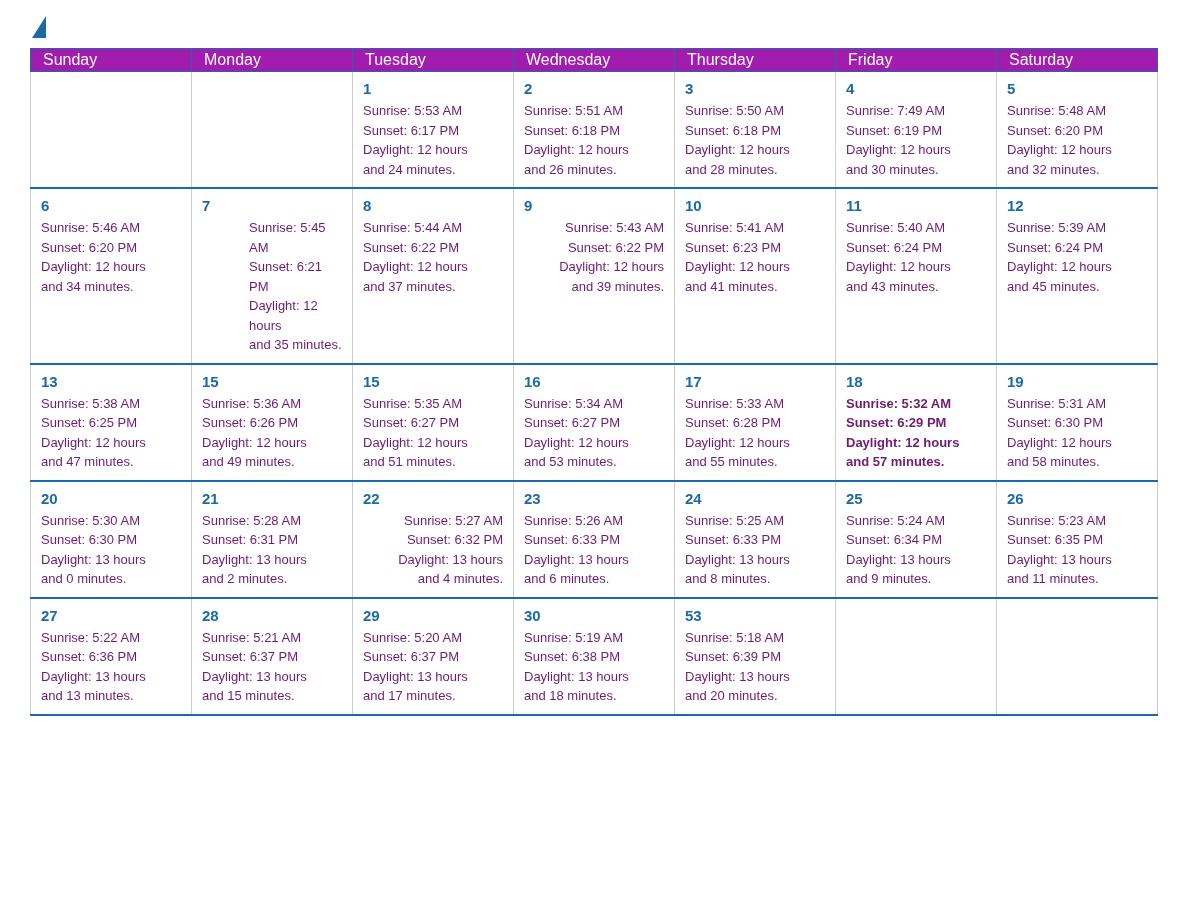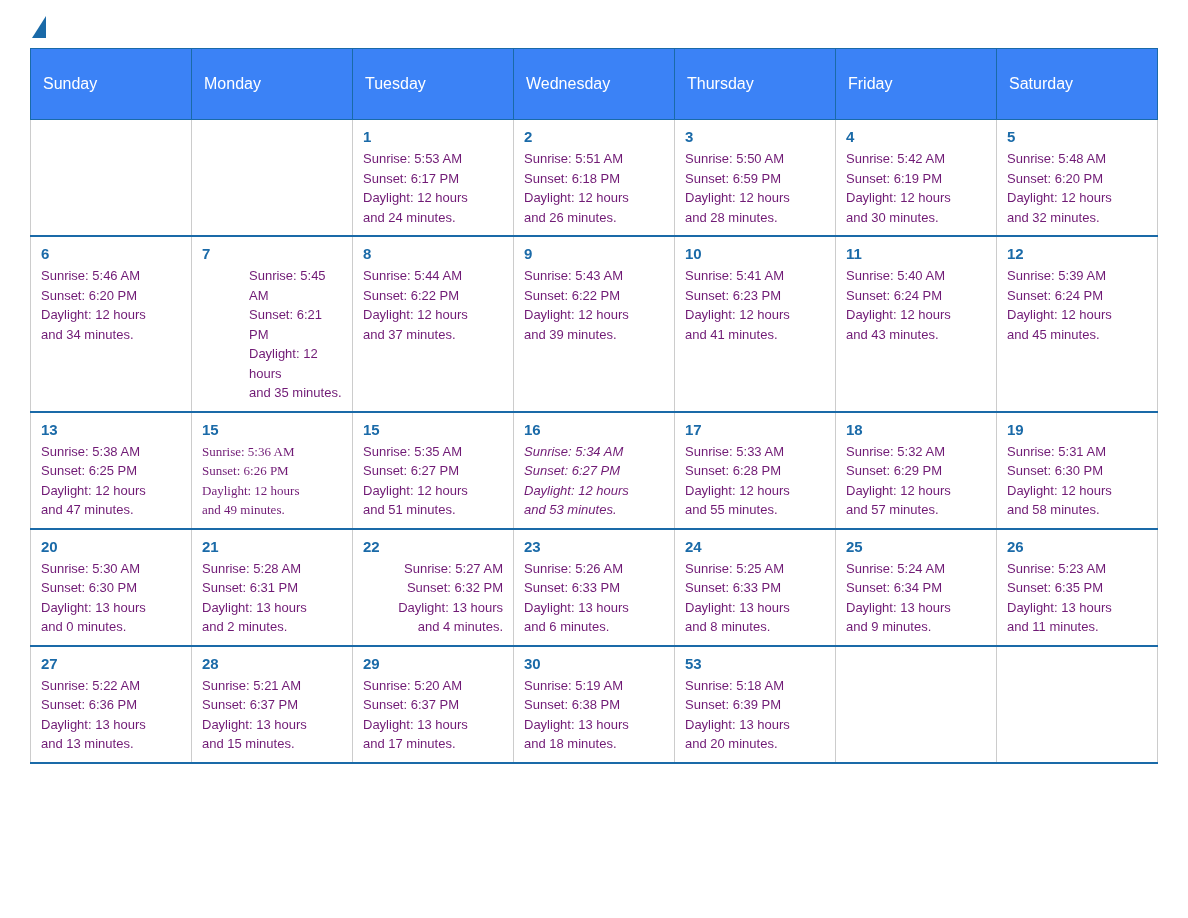--- a/index.html
+++ b/index.html
@@ -48,25 +48,25 @@
       font-size: 20px;
       color: #333;
       margin-top: 4px;
     }
     .calendar-table {
       width: 100%;
       border-collapse: collapse;
       margin-top: 8px;
     }
     .calendar-table thead tr th {
-      background-color: #3b82f6;
+      background-color: #a21caf;
       color: #ffffff;
       font-size: 16px;
       font-weight: normal;
-      padding: 26px 12px;
+      padding: 2px 12px;
       text-align: left;
       border: 1px solid #1a6aa8;
     }
     .calendar-table tbody tr td {
       vertical-align: top;
       padding: 8px 10px;
       border: 1px solid #ccc;
       font-size: 13px;
       color: #222;
       width: calc(100% / 7);
@@ -148,27 +148,27 @@
         <td>
           <span class="day-number">2</span>
           <div class="day-info" style="white-space: pre-line;">Sunrise: 5:51 AM
 Sunset: 6:18 PM
 Daylight: 12 hours
 and 26 minutes.</div>
         </td>
         <td>
           <span class="day-number">3</span>
           <div class="day-info" style="white-space: pre-line;">Sunrise: 5:50 AM
-Sunset: 6:59 PM
+Sunset: 6:18 PM
 Daylight: 12 hours
 and 28 minutes.</div>
         </td>
         <td>
           <span class="day-number">4</span>
-          <div class="day-info" style="white-space: pre-line;">Sunrise: 5:42 AM
+          <div class="day-info" style="white-space: pre-line;">Sunrise: 7:49 AM
 Sunset: 6:19 PM
 Daylight: 12 hours
 and 30 minutes.</div>
         </td>
         <td>
           <span class="day-number">5</span>
           <div class="day-info" style="white-space: pre-line;">Sunrise: 5:48 AM
 Sunset: 6:20 PM
 Daylight: 12 hours
 and 32 minutes.</div>
@@ -191,21 +191,21 @@
         </td>
         <td>
           <span class="day-number">8</span>
           <div class="day-info" style="white-space: pre-line;">Sunrise: 5:44 AM
 Sunset: 6:22 PM
 Daylight: 12 hours
 and 37 minutes.</div>
         </td>
         <td>
           <span class="day-number">9</span>
-          <div class="day-info" style="white-space: pre-line;">Sunrise: 5:43 AM
+          <div class="day-info" style="white-space: pre-line; text-align: right;">Sunrise: 5:43 AM
 Sunset: 6:22 PM
 Daylight: 12 hours
 and 39 minutes.</div>
         </td>
         <td>
           <span class="day-number">10</span>
           <div class="day-info" style="white-space: pre-line;">Sunrise: 5:41 AM
 Sunset: 6:23 PM
 Daylight: 12 hours
 and 41 minutes.</div>
@@ -228,49 +228,49 @@
       <tr>
         <td>
           <span class="day-number">13</span>
           <div class="day-info" style="white-space: pre-line;">Sunrise: 5:38 AM
 Sunset: 6:25 PM
 Daylight: 12 hours
 and 47 minutes.</div>
         </td>
         <td>
           <span class="day-number">15</span>
-          <div class="day-info" style="white-space: pre-line; font-family: Liberation Serif, serif;">Sunrise: 5:36 AM
+          <div class="day-info" style="white-space: pre-line;">Sunrise: 5:36 AM
 Sunset: 6:26 PM
 Daylight: 12 hours
 and 49 minutes.</div>
         </td>
         <td>
           <span class="day-number">15</span>
           <div class="day-info" style="white-space: pre-line;">Sunrise: 5:35 AM
 Sunset: 6:27 PM
 Daylight: 12 hours
 and 51 minutes.</div>
         </td>
         <td>
           <span class="day-number">16</span>
-          <div class="day-info" style="white-space: pre-line; font-style: italic;">Sunrise: 5:34 AM
+          <div class="day-info" style="white-space: pre-line;">Sunrise: 5:34 AM
 Sunset: 6:27 PM
 Daylight: 12 hours
 and 53 minutes.</div>
         </td>
         <td>
           <span class="day-number">17</span>
           <div class="day-info" style="white-space: pre-line;">Sunrise: 5:33 AM
 Sunset: 6:28 PM
 Daylight: 12 hours
 and 55 minutes.</div>
         </td>
         <td>
           <span class="day-number">18</span>
-          <div class="day-info" style="white-space: pre-line;">Sunrise: 5:32 AM
+          <div class="day-info" style="white-space: pre-line; font-weight: bold;">Sunrise: 5:32 AM
 Sunset: 6:29 PM
 Daylight: 12 hours
 and 57 minutes.</div>
         </td>
         <td>
           <span class="day-number">19</span>
           <div class="day-info" style="white-space: pre-line;">Sunrise: 5:31 AM
 Sunset: 6:30 PM
 Daylight: 12 hours
 and 58 minutes.</div>

